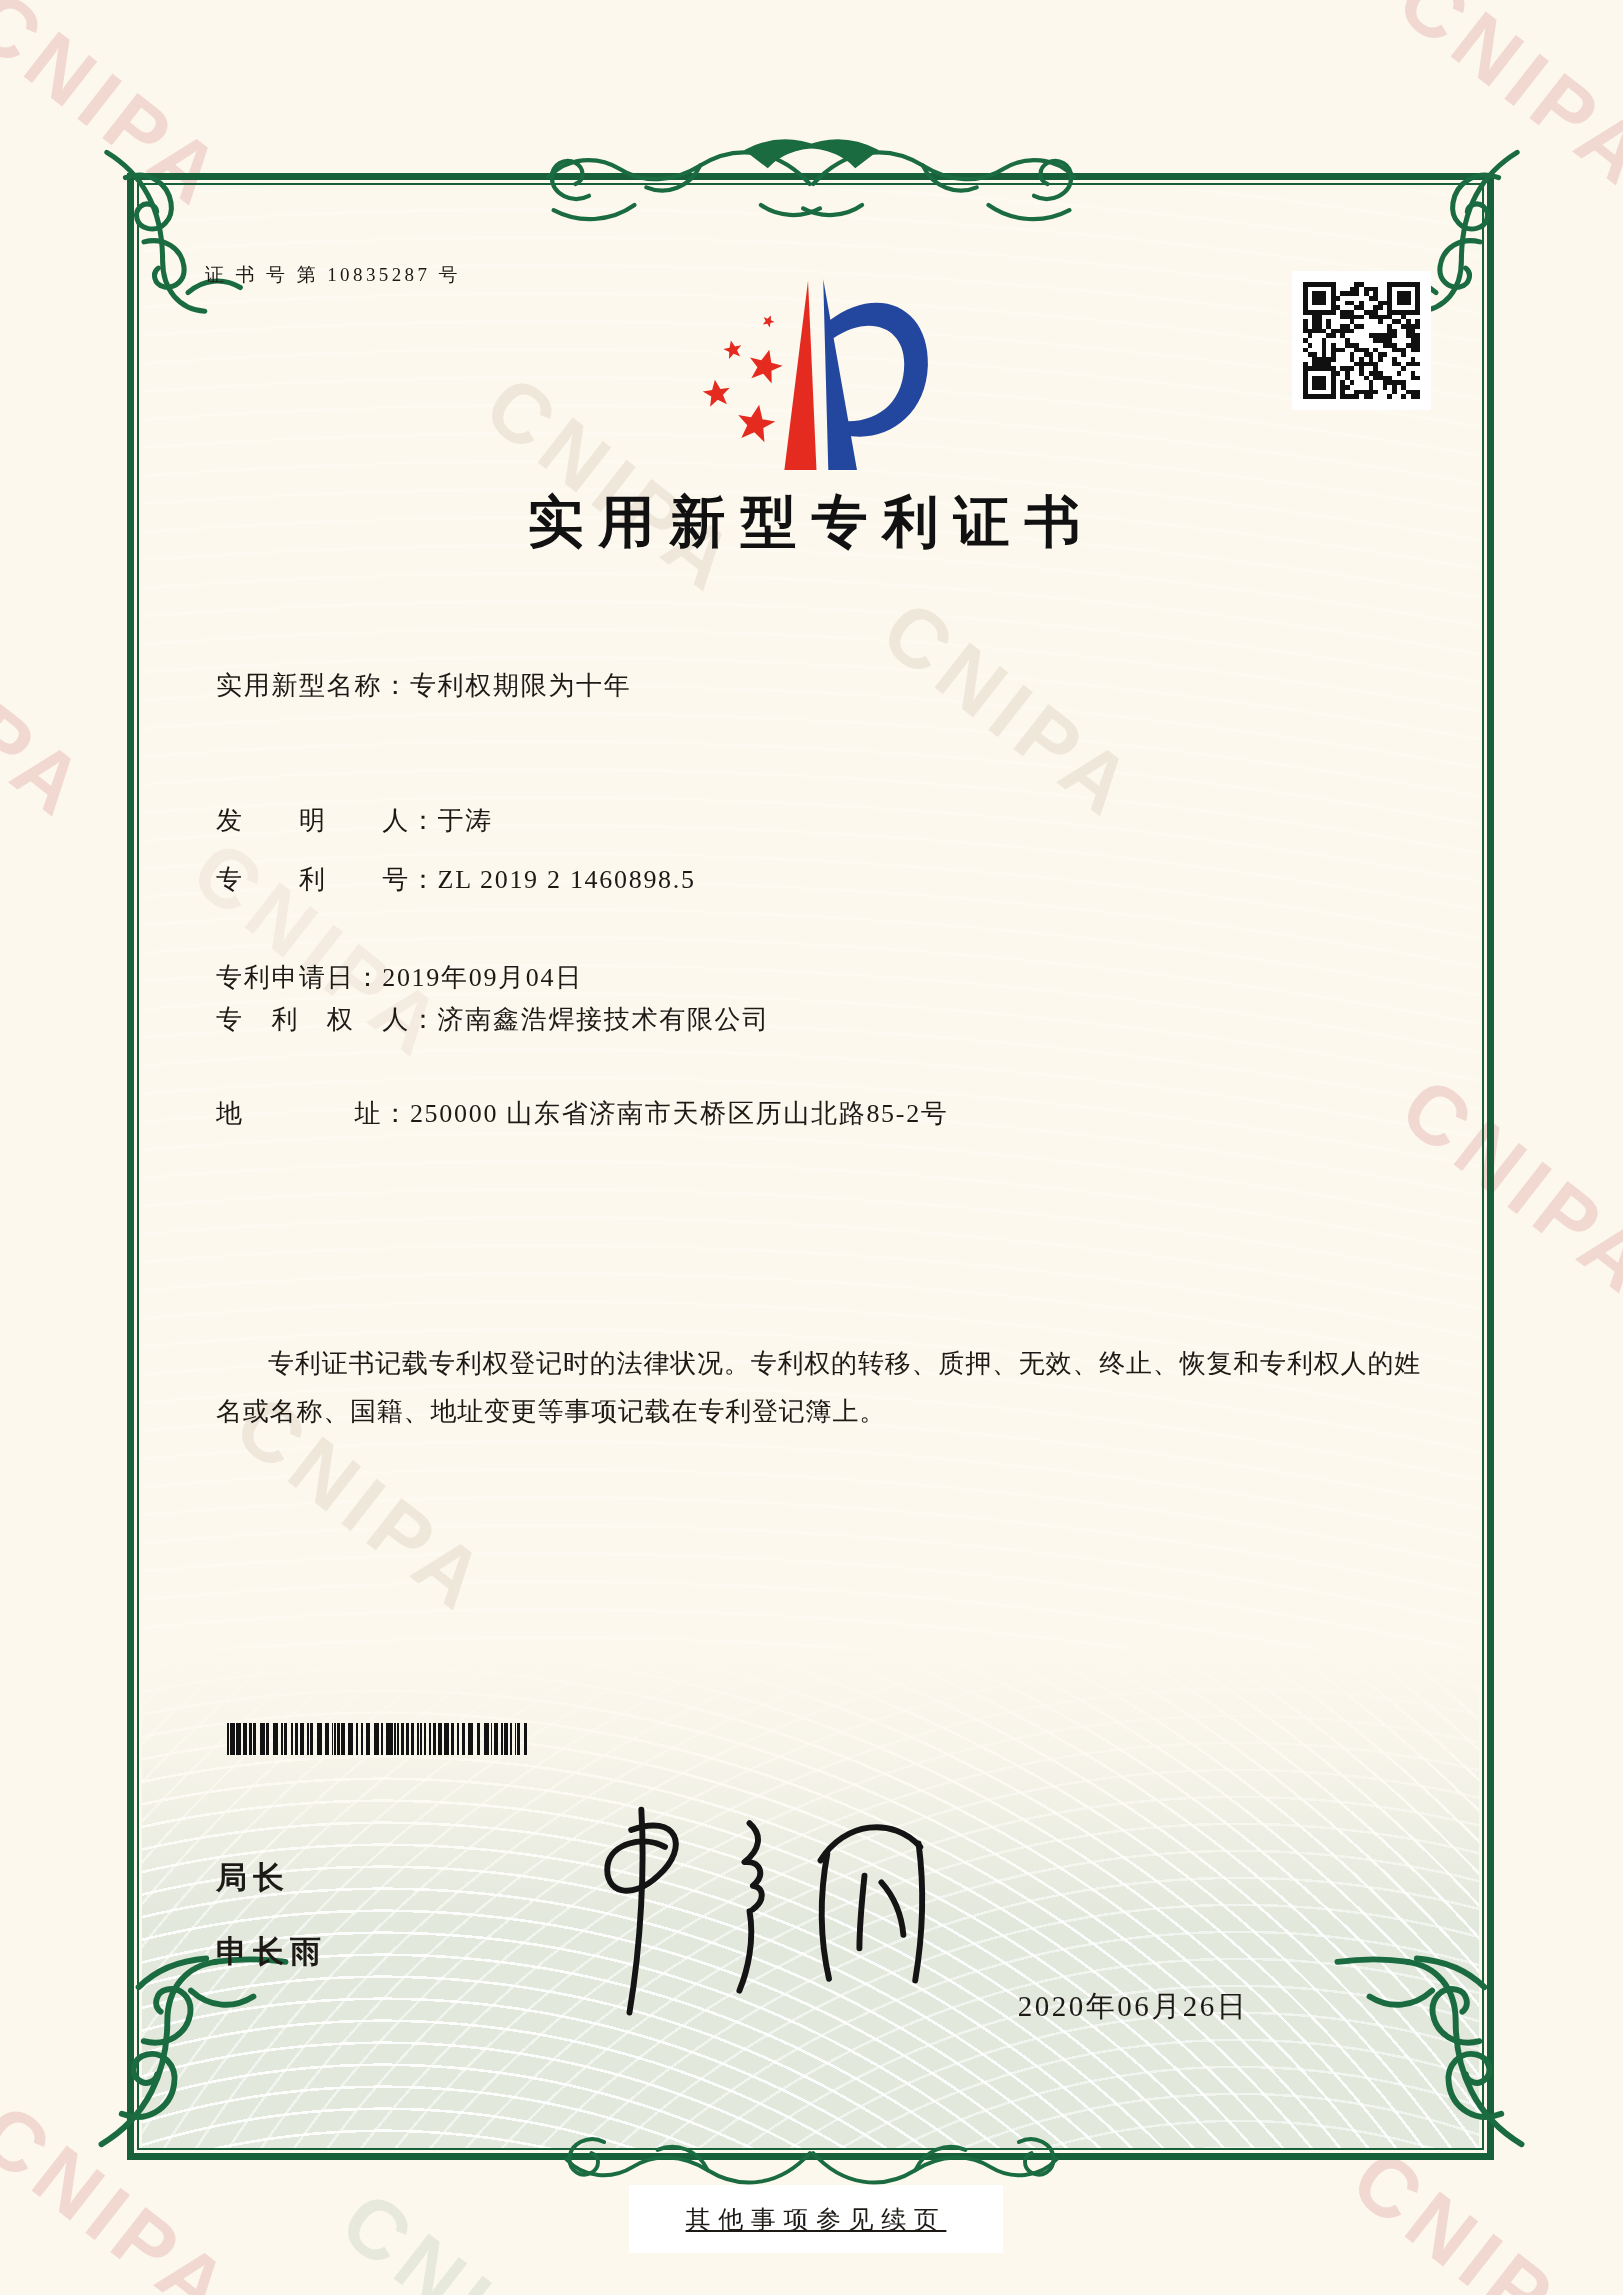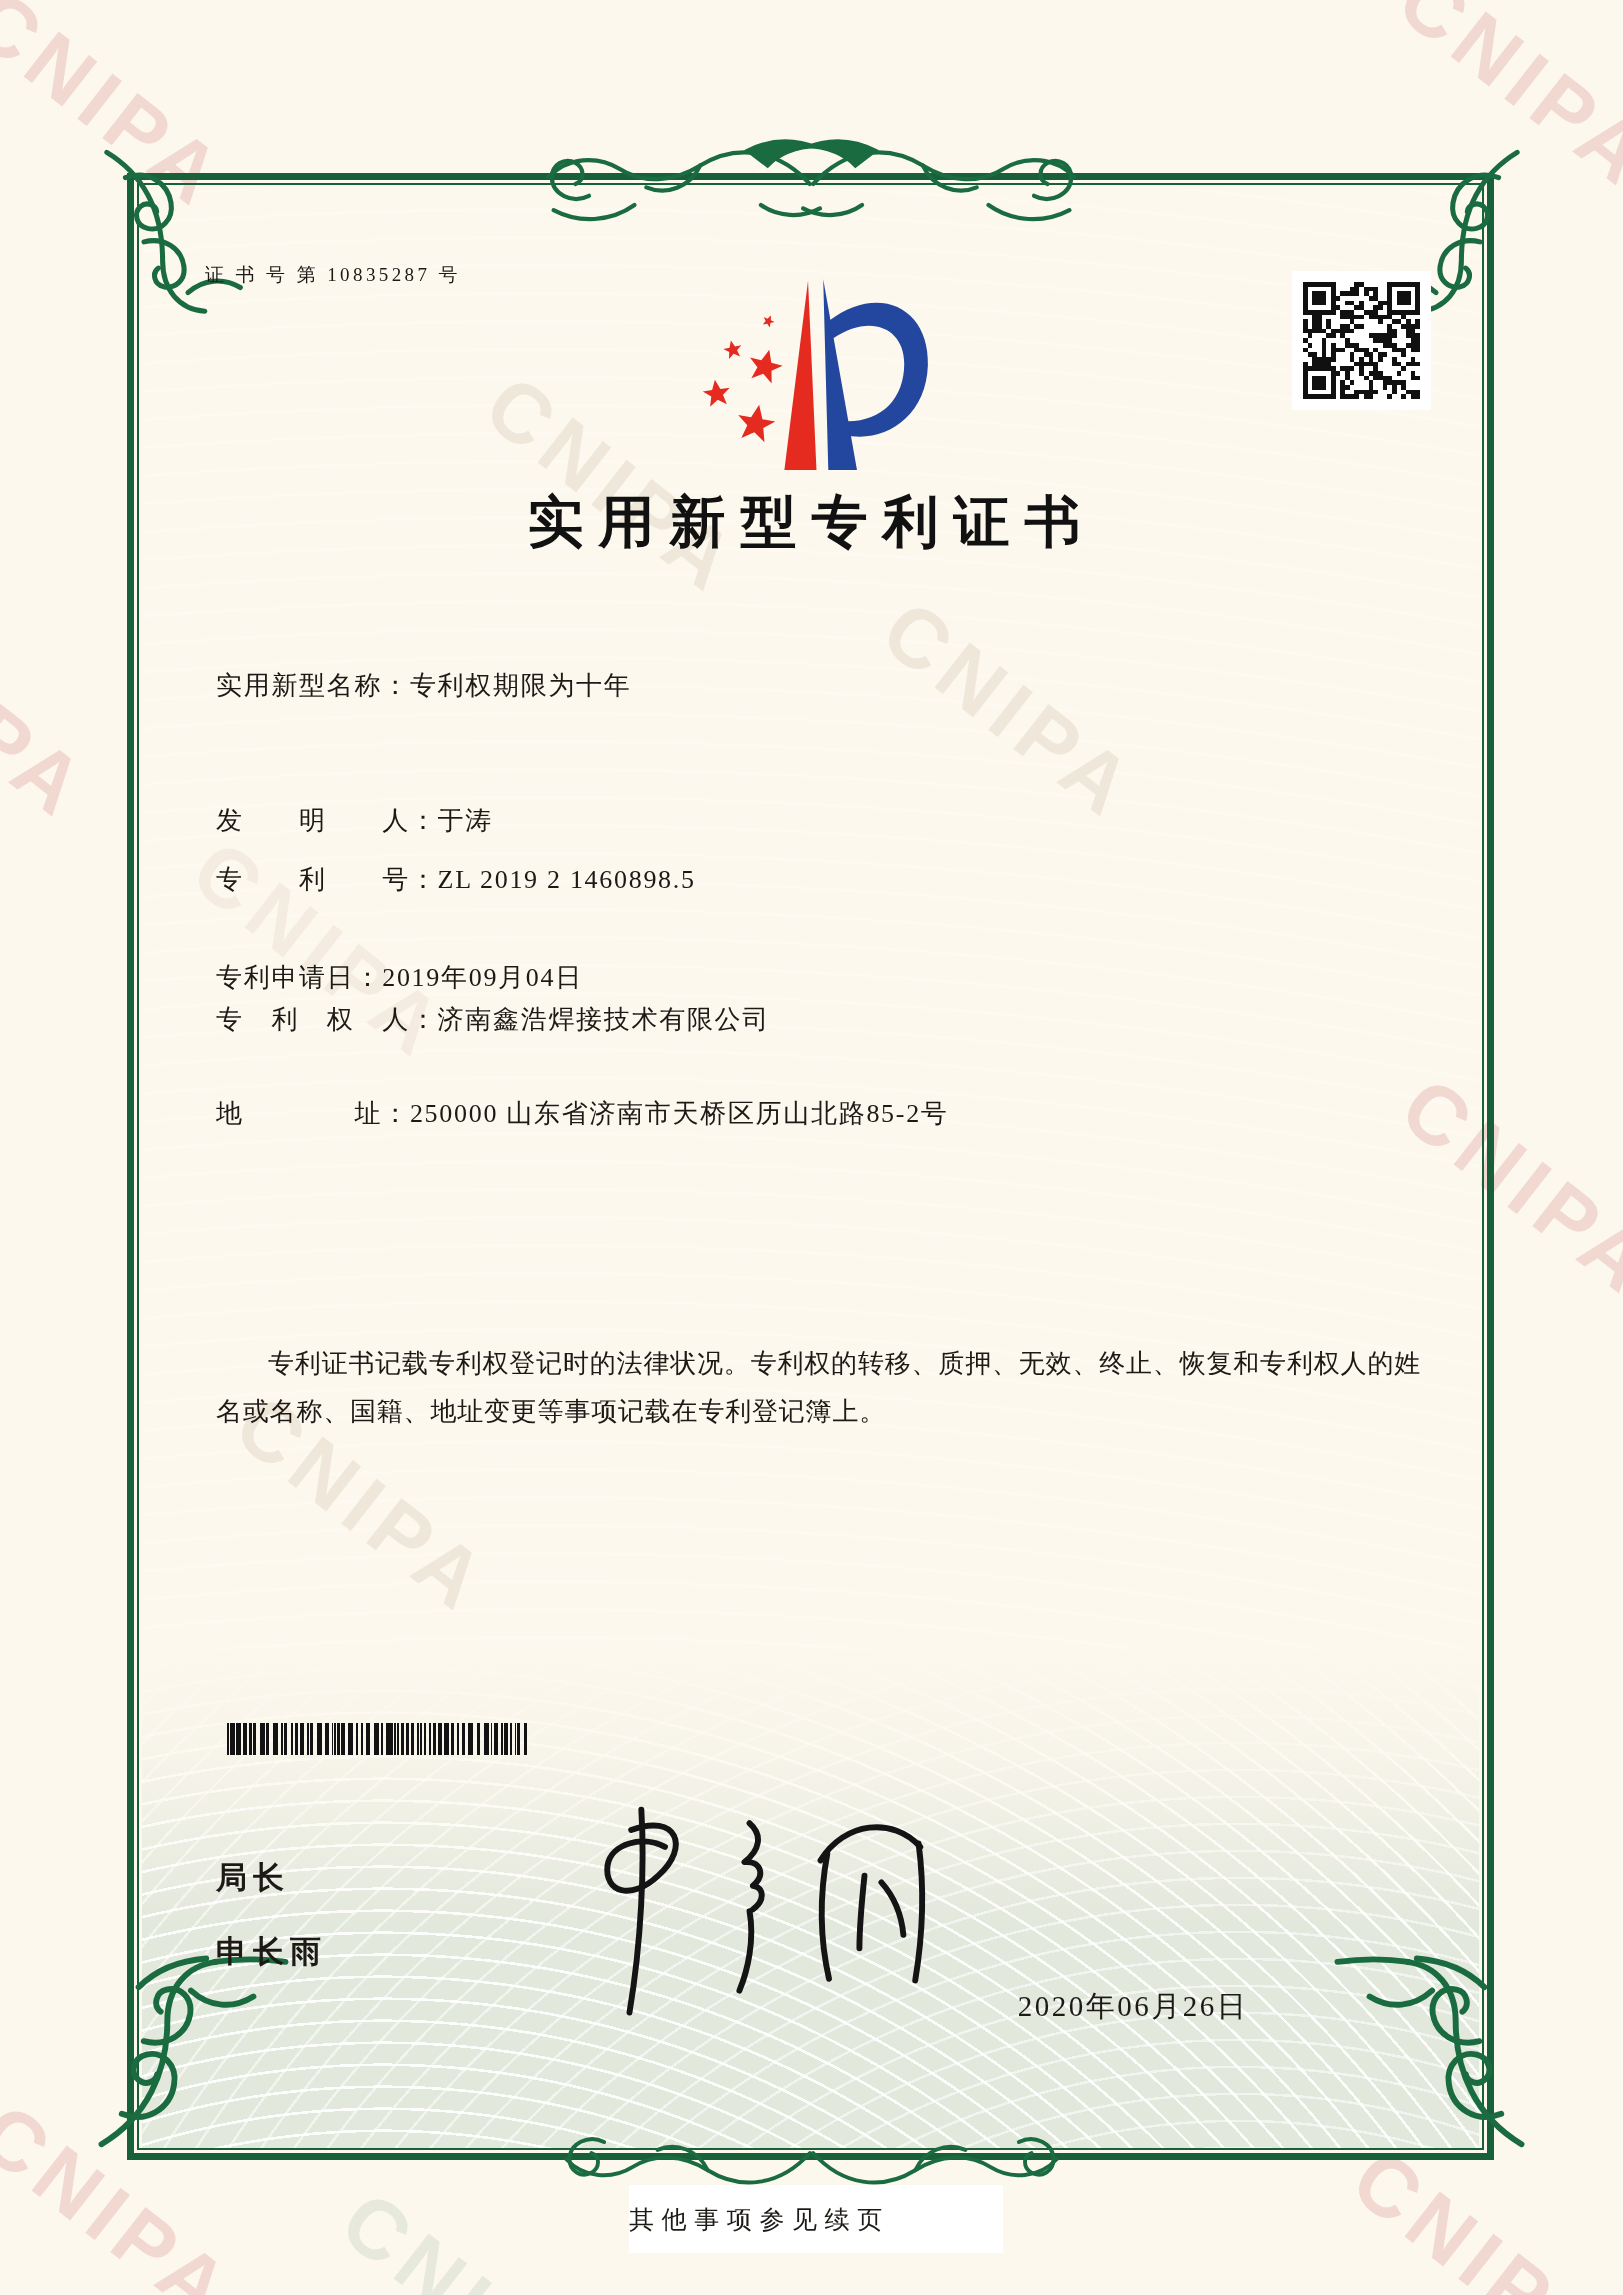--- a/index.html
+++ b/index.html
@@ -79,21 +79,21 @@
 
   .officer-title{position:absolute;left:216px;top:1857px;font-size:31px;font-weight:bold;letter-spacing:6px;}
   .officer-name{position:absolute;left:216px;top:1931px;font-size:31px;font-weight:bold;letter-spacing:6px;}
   .sig{position:absolute;left:523px;top:1796px;width:448px;height:237px;}
   .sig svg{display:block;width:100%;height:100%;}
 
   .grant-date-bottom{position:absolute;left:913px;top:1987px;width:440px;text-align:center;font-size:29px;letter-spacing:2.5px;}
   .page-info{position:absolute;left:0;right:0;top:2085px;text-align:center;font-size:23px;letter-spacing:2.5px;}
 
   .note-strip{position:absolute;left:629px;top:2185px;width:374px;height:68px;background:#ffffff;z-index:6;
-      display:flex;align-items:center;}
+      display:flex;align-items:center;justify-content:center;text-decoration:underline;}
   .note-strip span{font-size:25px;letter-spacing:7.6px;}
 </style>
 </head>
 <body>
 
 <div class="page">
 
   <span class="wm pink w1">CNIPA</span>
   <span class="wm pink w2">CNIPA</span>
   <span class="wm gray w3">CNIPA</span>

